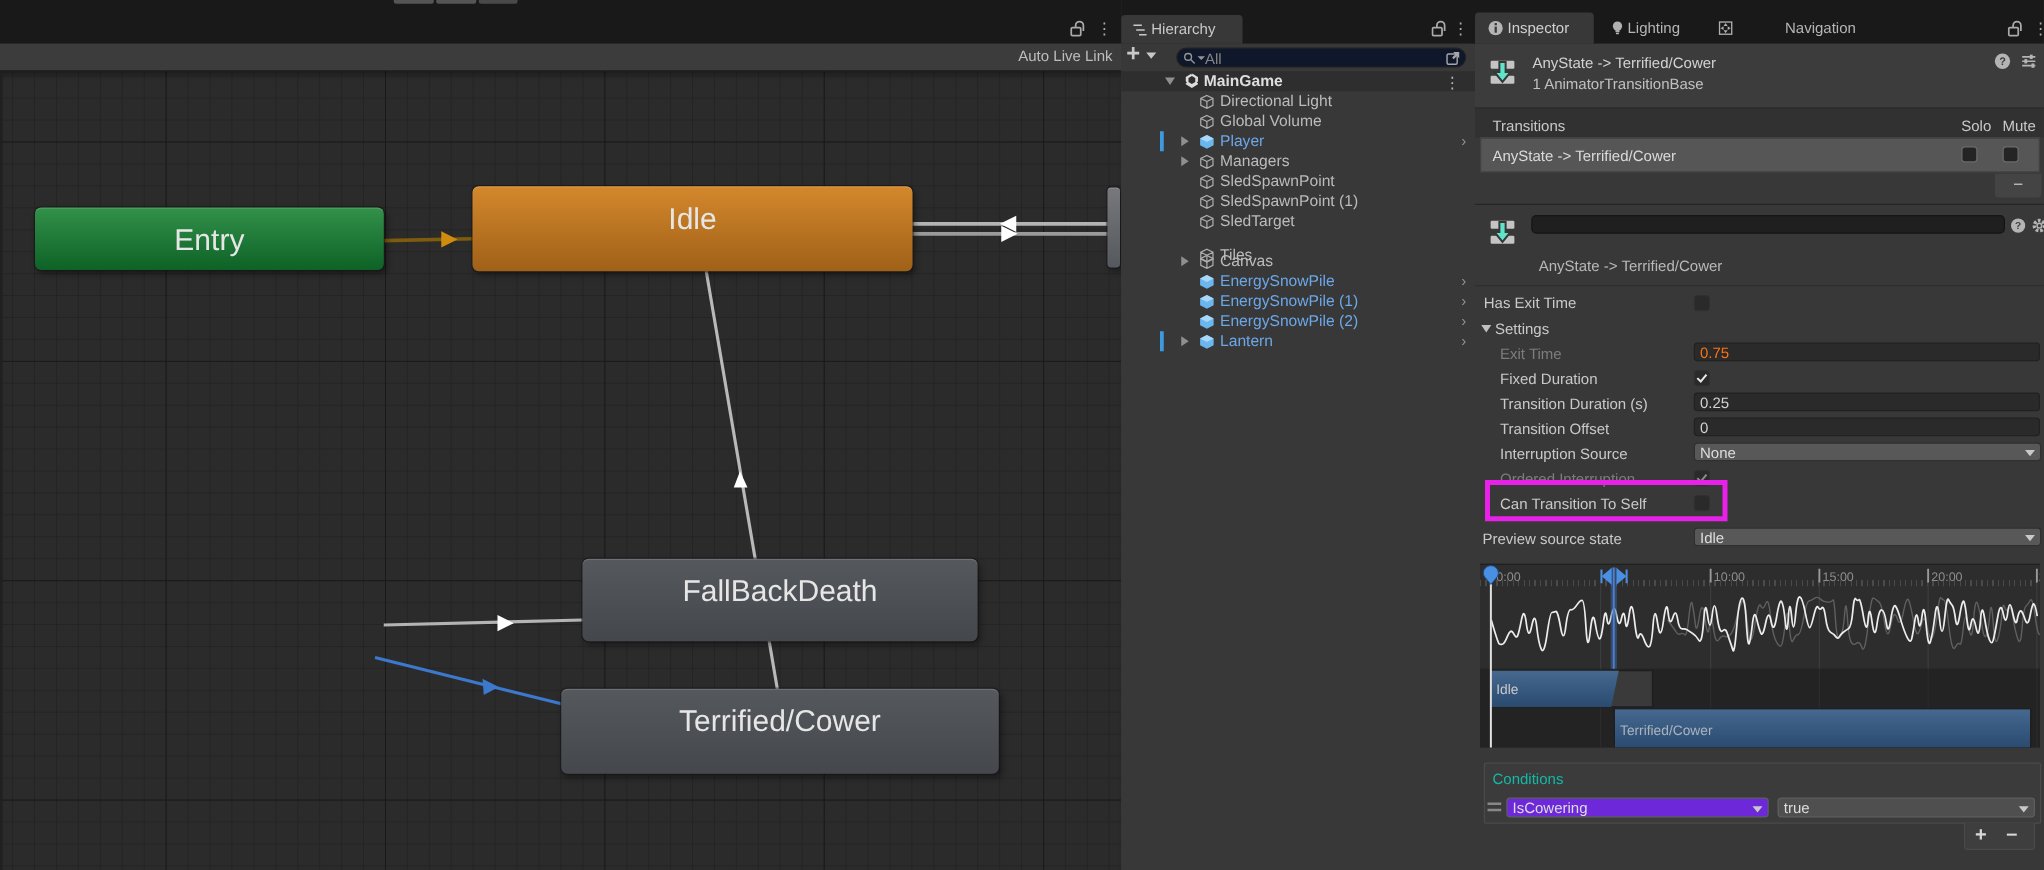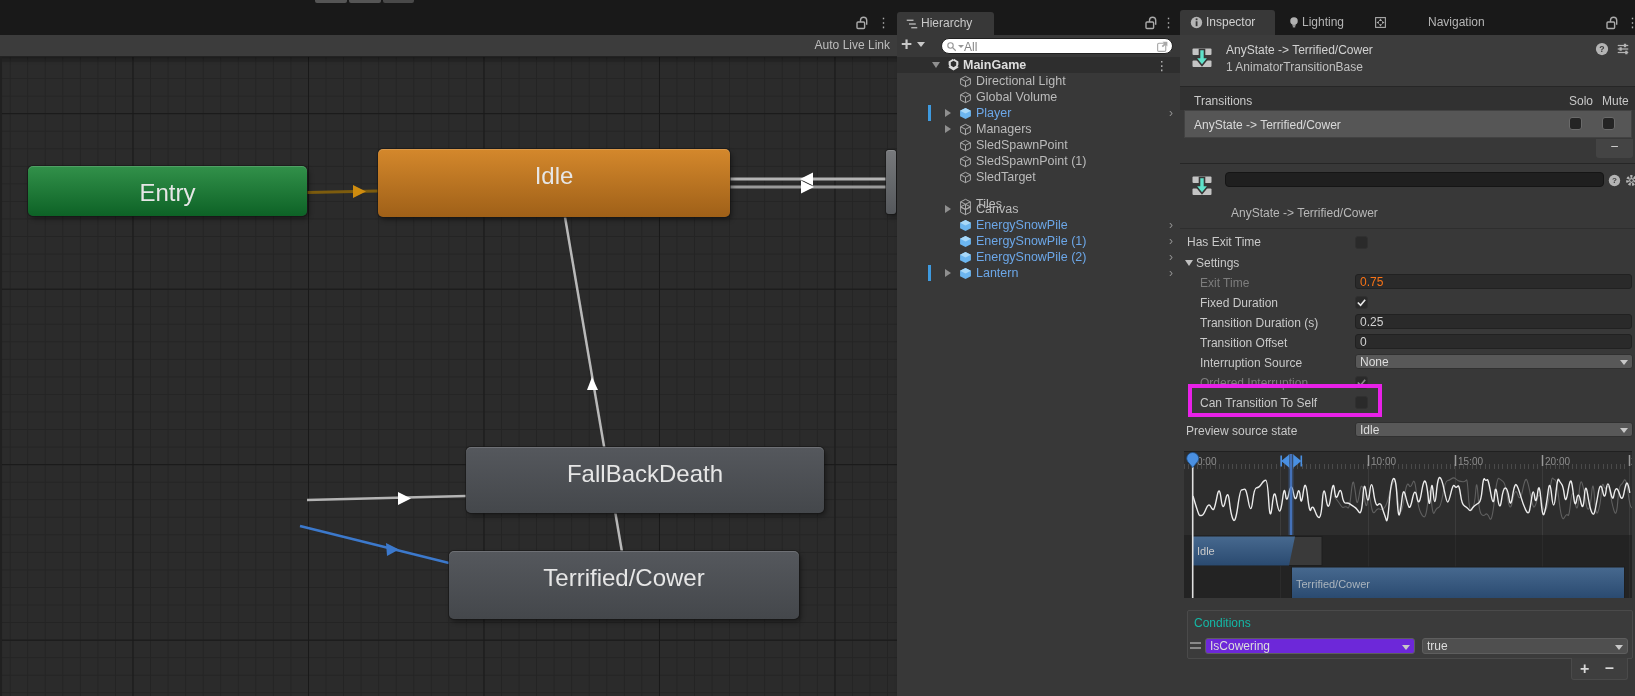--- a/index.html
+++ b/index.html
@@ -33,36 +33,36 @@
   font-size:24px; box-shadow:inset 0 1px 0 rgba(255,255,255,0.15), 0 0 0 1px rgba(20,20,20,0.5), 2px 3px 5px rgba(0,0,0,0.4); }
 .node span { position:absolute; left:0; right:0; top:13px; }
 #n-entry  { left:28px;  top:109px; width:279px; height:50px;
   background:linear-gradient(#32914a, #0d6226); }
 #n-entry span{ top:13px; }
 #n-idle   { left:378px; top:92px; width:352px; height:68px;
   background:linear-gradient(#d4882c, #9f6018); }
 #n-any    { left:27px;  top:426px; width:280px; height:49px;
   background:linear-gradient(#5ea795, #3a7e6d); }
 #n-any span { top:12px; }
-#n-fall   { left:466px; top:390px; width:358px; height:66px;
+#n-fall   { left:466px; top:390px; width:316px; height:66px;
   background:linear-gradient(#55585d, #44474b); }
 #n-terr   { left:449px; top:494px; width:350px; height:68px;
   background:linear-gradient(#55585d, #44474b); }
 #n-exit   { left:886px; top:93px; width:10px; height:64px; border-radius:3px;
   background:linear-gradient(#77797c, #55585c); }
 
 
 #hier { left:897px; top:0; width:283px; height:696px; background:#383838; border-right:2px solid #232323; }
 #hier .toptab-row { position:absolute; left:0; top:0; width:283px; height:35px; background:#191919; }
 #hier .tab { position:absolute; left:0; top:12px; width:97px; height:23px; background:#383838;
   border-radius:3px 3px 0 0; color:#c9c9c9; font-size:12px; }
 #hier .tab .t { position:absolute; left:24px; top:4px; }
 #hier .toolbar { position:absolute; left:0; top:35px; width:283px; height:22px; background:#383838; }
 #hier .search { position:absolute; left:44px; top:3px; width:232px; height:16px;
-  background:#ffffff; border:1px solid #212121; border-radius:8px; }
+  background:#0f172a; border:1px solid #212121; border-radius:8px; }
 #hier .search .ph { position:absolute; left:22px; top:1px; color:#858585; font-size:12px; }
 .hrow { position:absolute; left:0; width:283px; height:16px; font-size:12.5px; color:#bbbbbb; }
 .hrow .nm { position:absolute; top:1px; }
 .hrow .fold { position:absolute; top:4px; width:0; height:0;
   border-left:6px solid #8f8f8f; border-top:4px solid transparent; border-bottom:4px solid transparent; }
 .hrow .chev { position:absolute; right:7px; top:1px; color:#909090; font-size:12px; }
 .hbar { position:absolute; left:31px; width:3px; height:16px; background:#3e9adf; }
 
 
 #insp { left:1180px; top:0; width:455px; height:696px; background:#383838; font-size:12px; color:#c9c9c9; }

